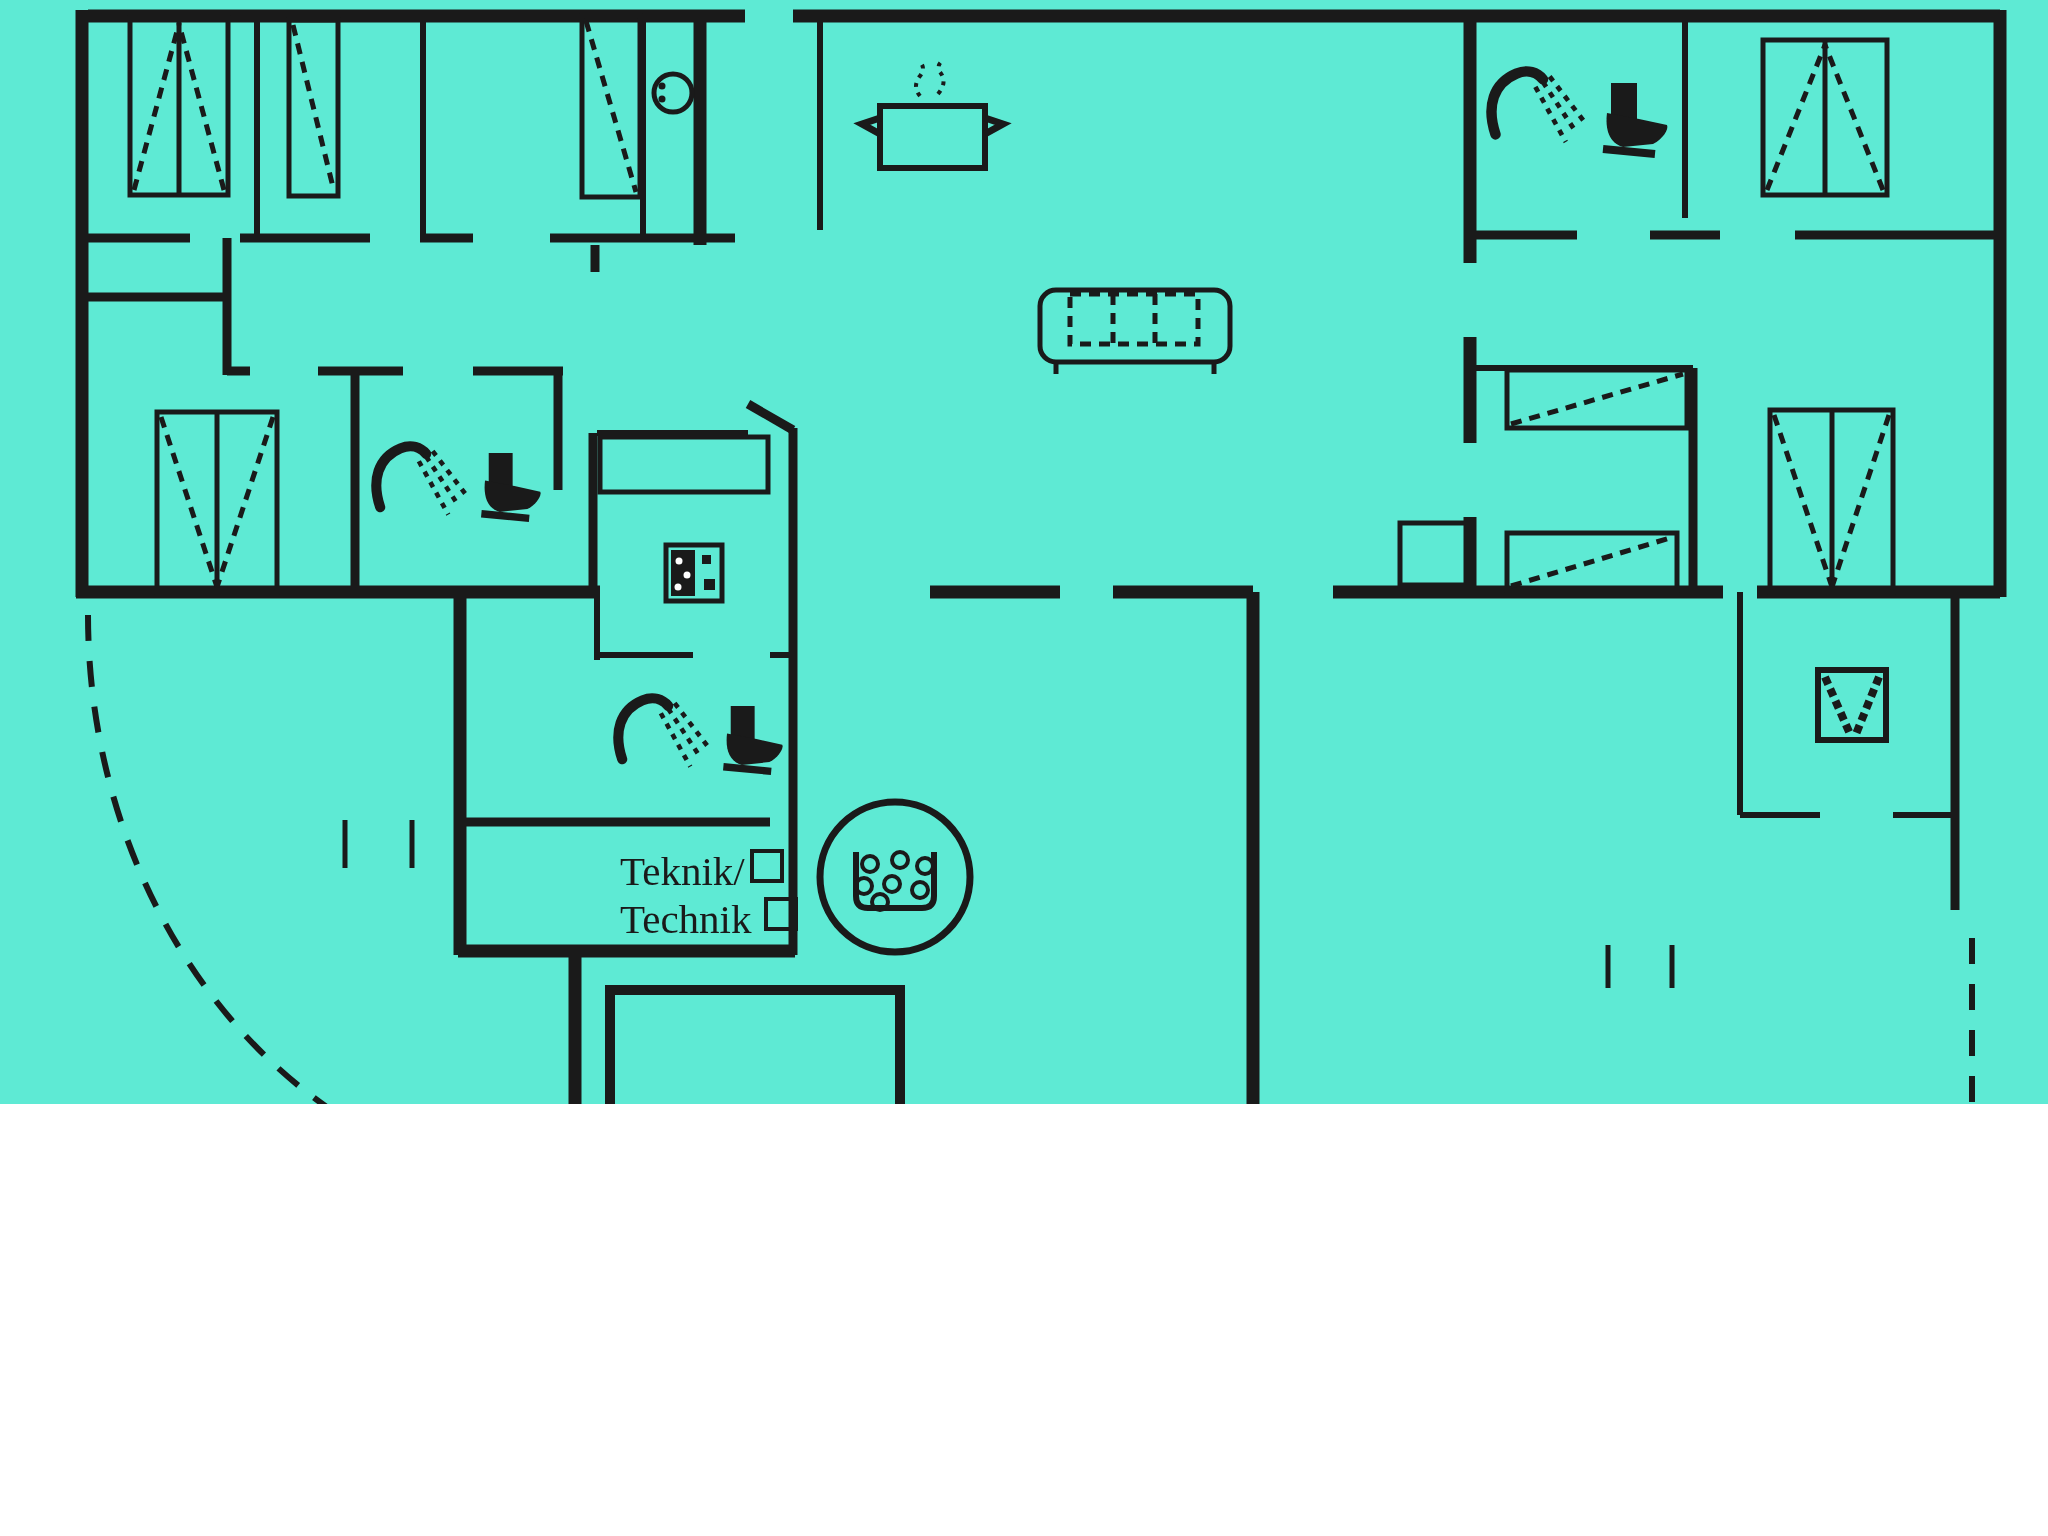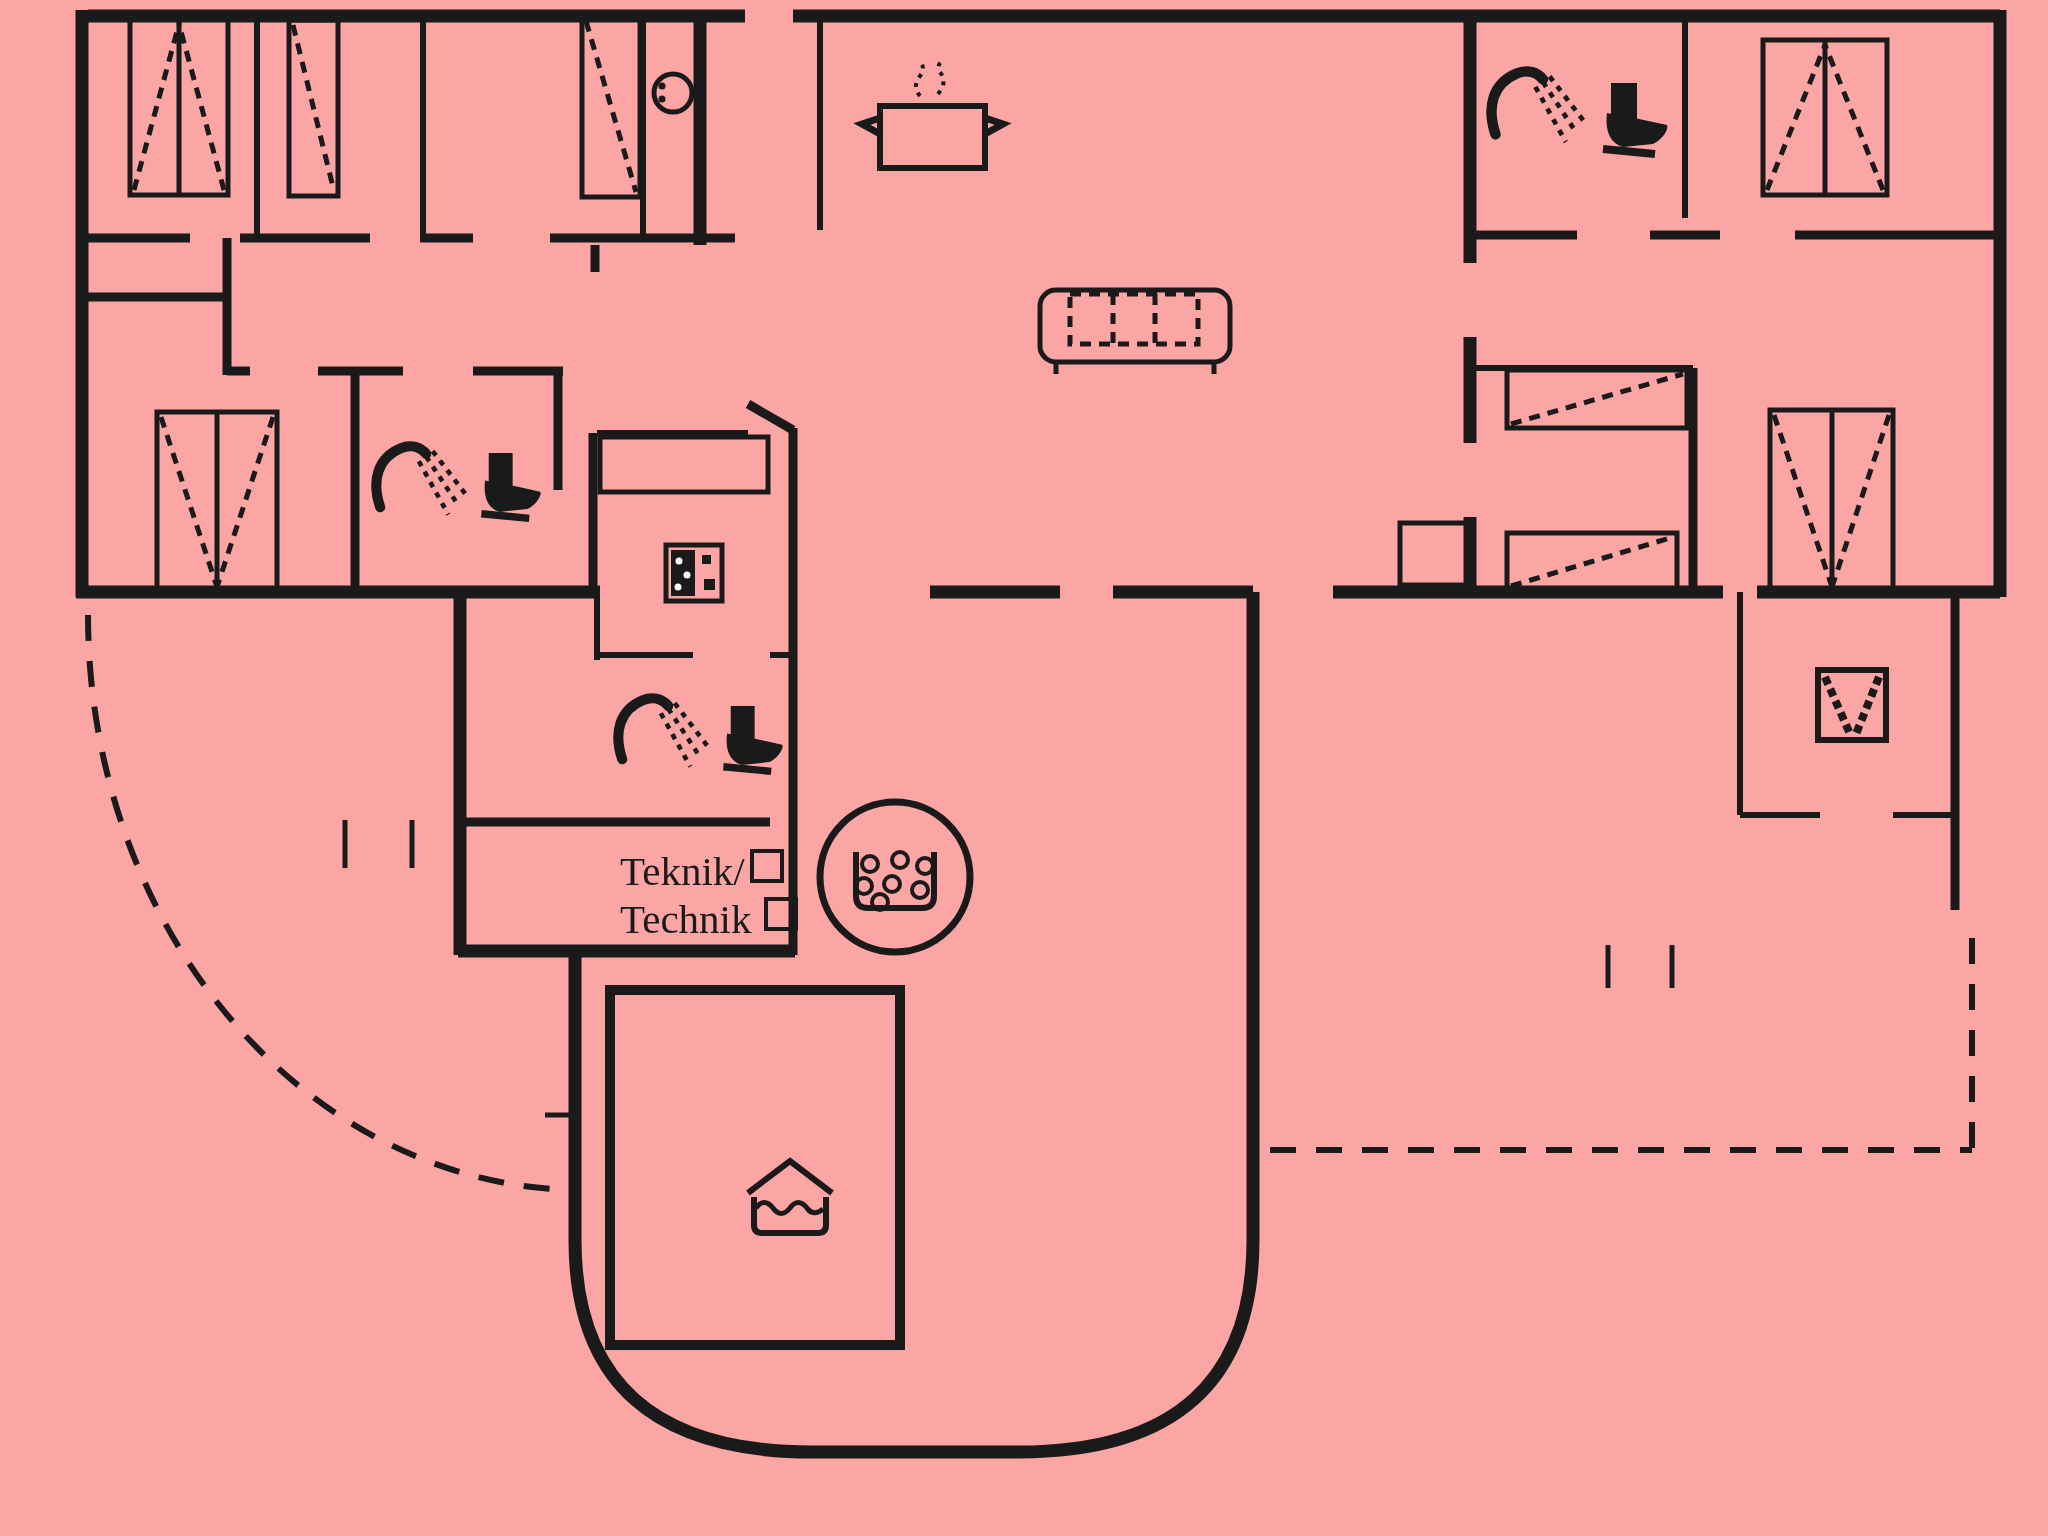--- a/index.html
+++ b/index.html
@@ -1,16 +1,16 @@
 <!DOCTYPE html>
 <html><head>
 <meta charset="utf-8">
 <style>
   html,body{margin:0;padding:0;background:#ffffff;}
-  #stage{position:relative;width:2048px;height:1536px;background:#fca5a5;overflow:hidden;}
+  #stage{position:relative;width:2048px;height:1104px;background:#5eead4;overflow:hidden;}
   svg{position:absolute;left:0;top:0;}
   .wall{stroke:#1a1a1a;fill:none;stroke-width:13;}
   .wall-mid{stroke:#1a1a1a;fill:none;stroke-width:9;}
   .wall-thin{stroke:#1a1a1a;fill:none;stroke-width:6;}
   .furn{stroke:#1a1a1a;fill:none;stroke-width:5;}
   .furn-dash{stroke:#1a1a1a;fill:none;stroke-width:5;stroke-dasharray:11 8;}
   .dashline{stroke:#1a1a1a;fill:none;stroke-width:6;stroke-dasharray:26 20;}
   .tick{stroke:#1a1a1a;fill:none;stroke-width:5;}
   text.plan-label{font-family:"Liberation Serif","DejaVu Serif",serif;font-size:41px;fill:#1a1a1a;}
 </style>

